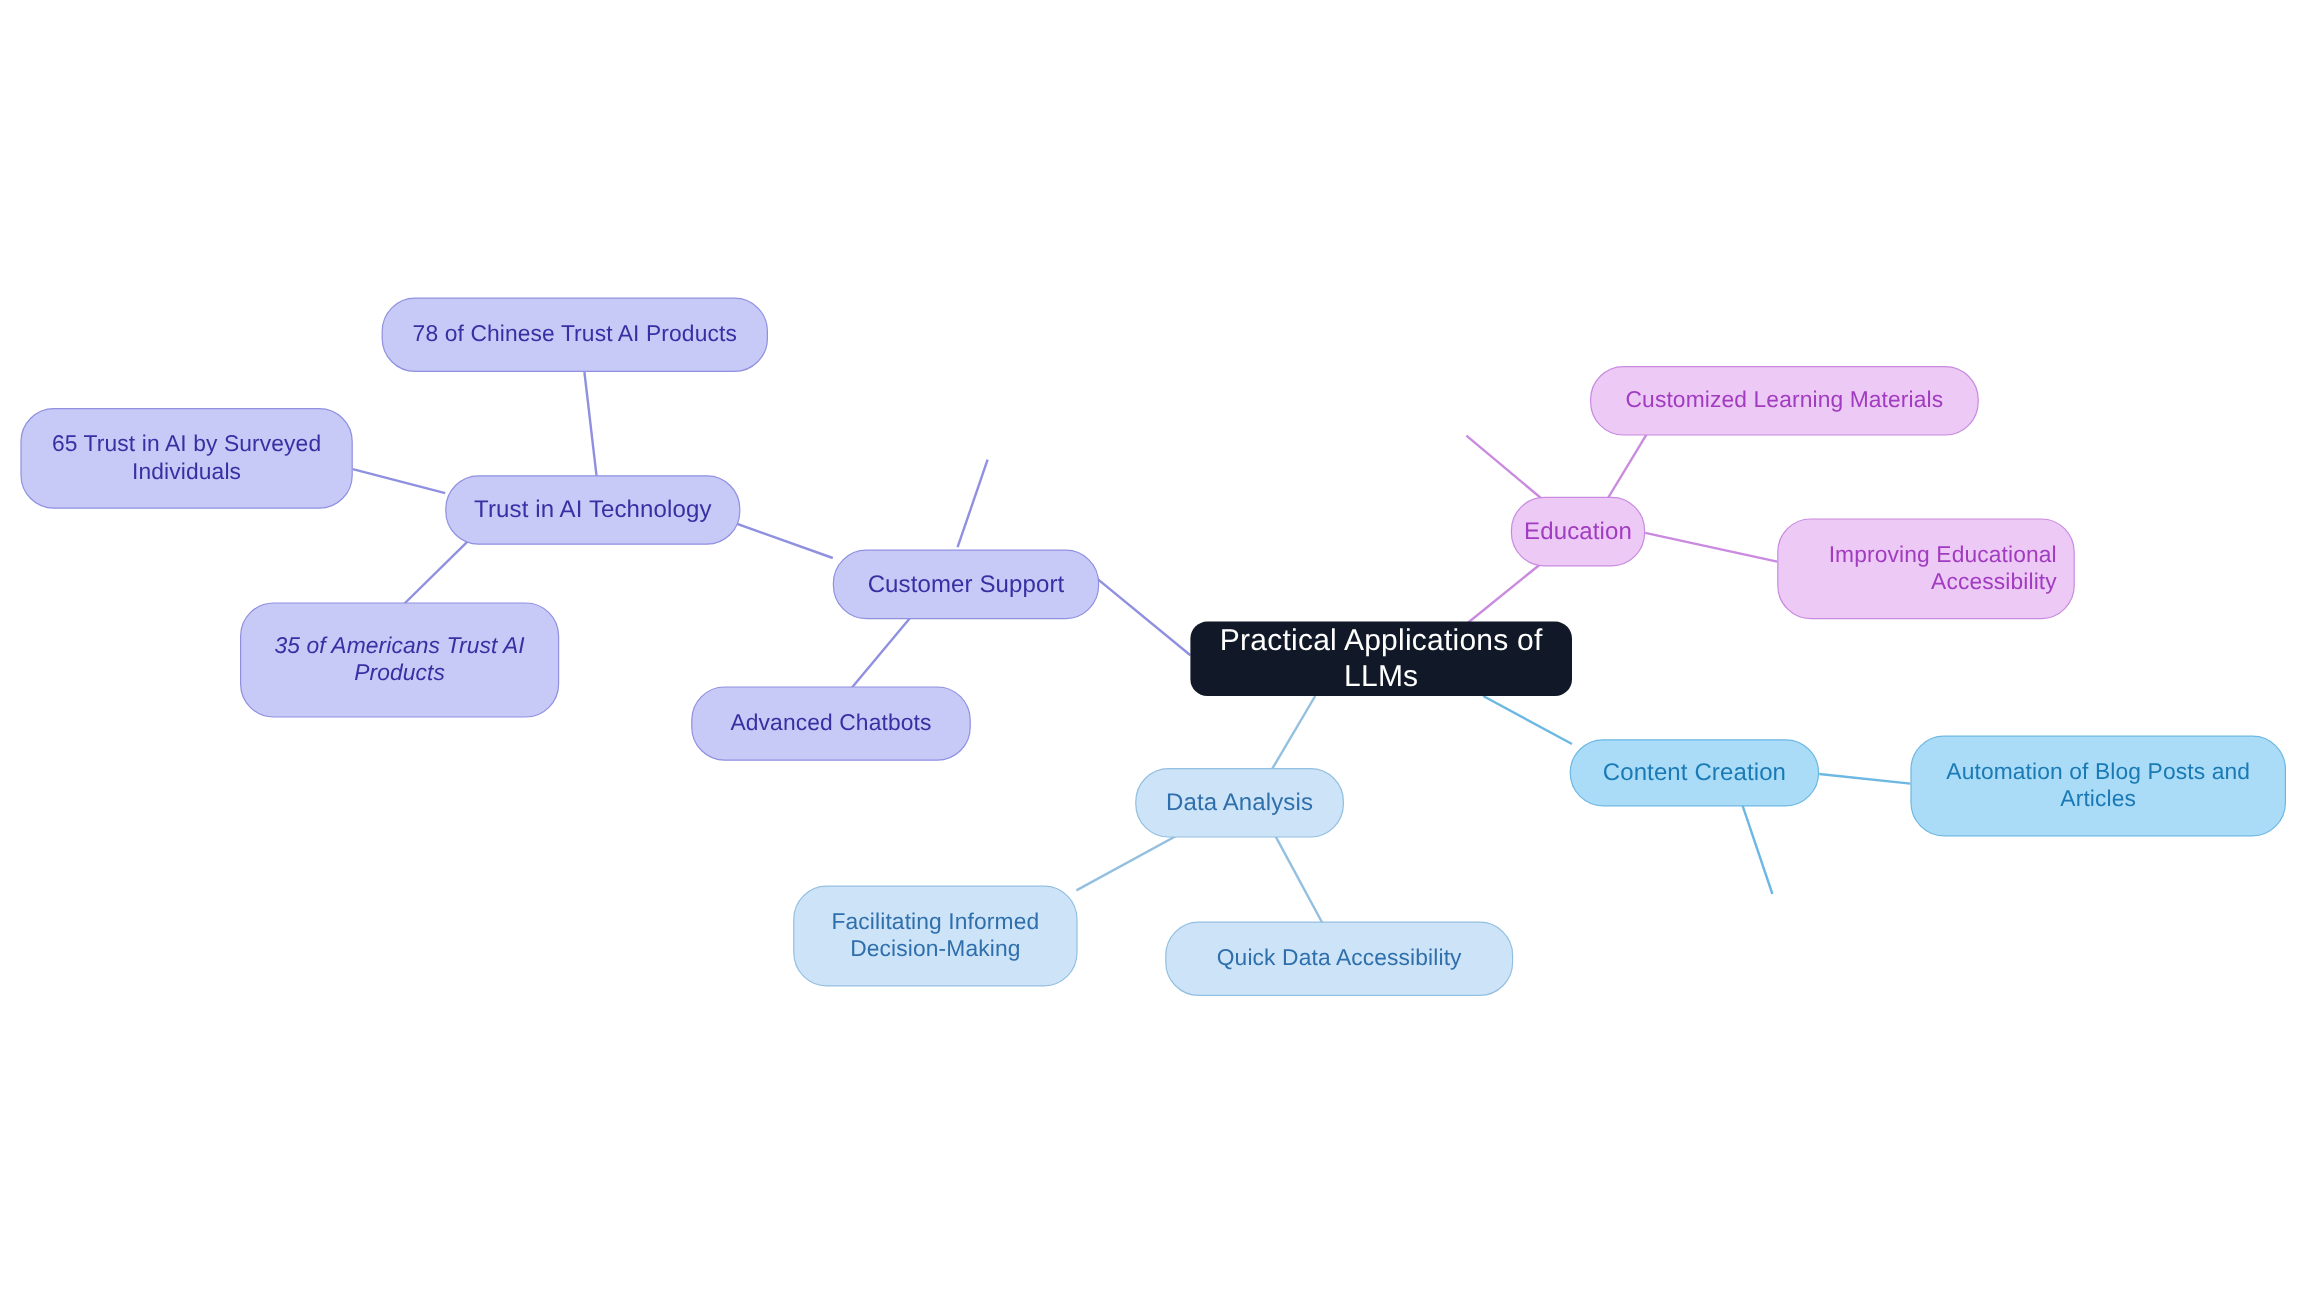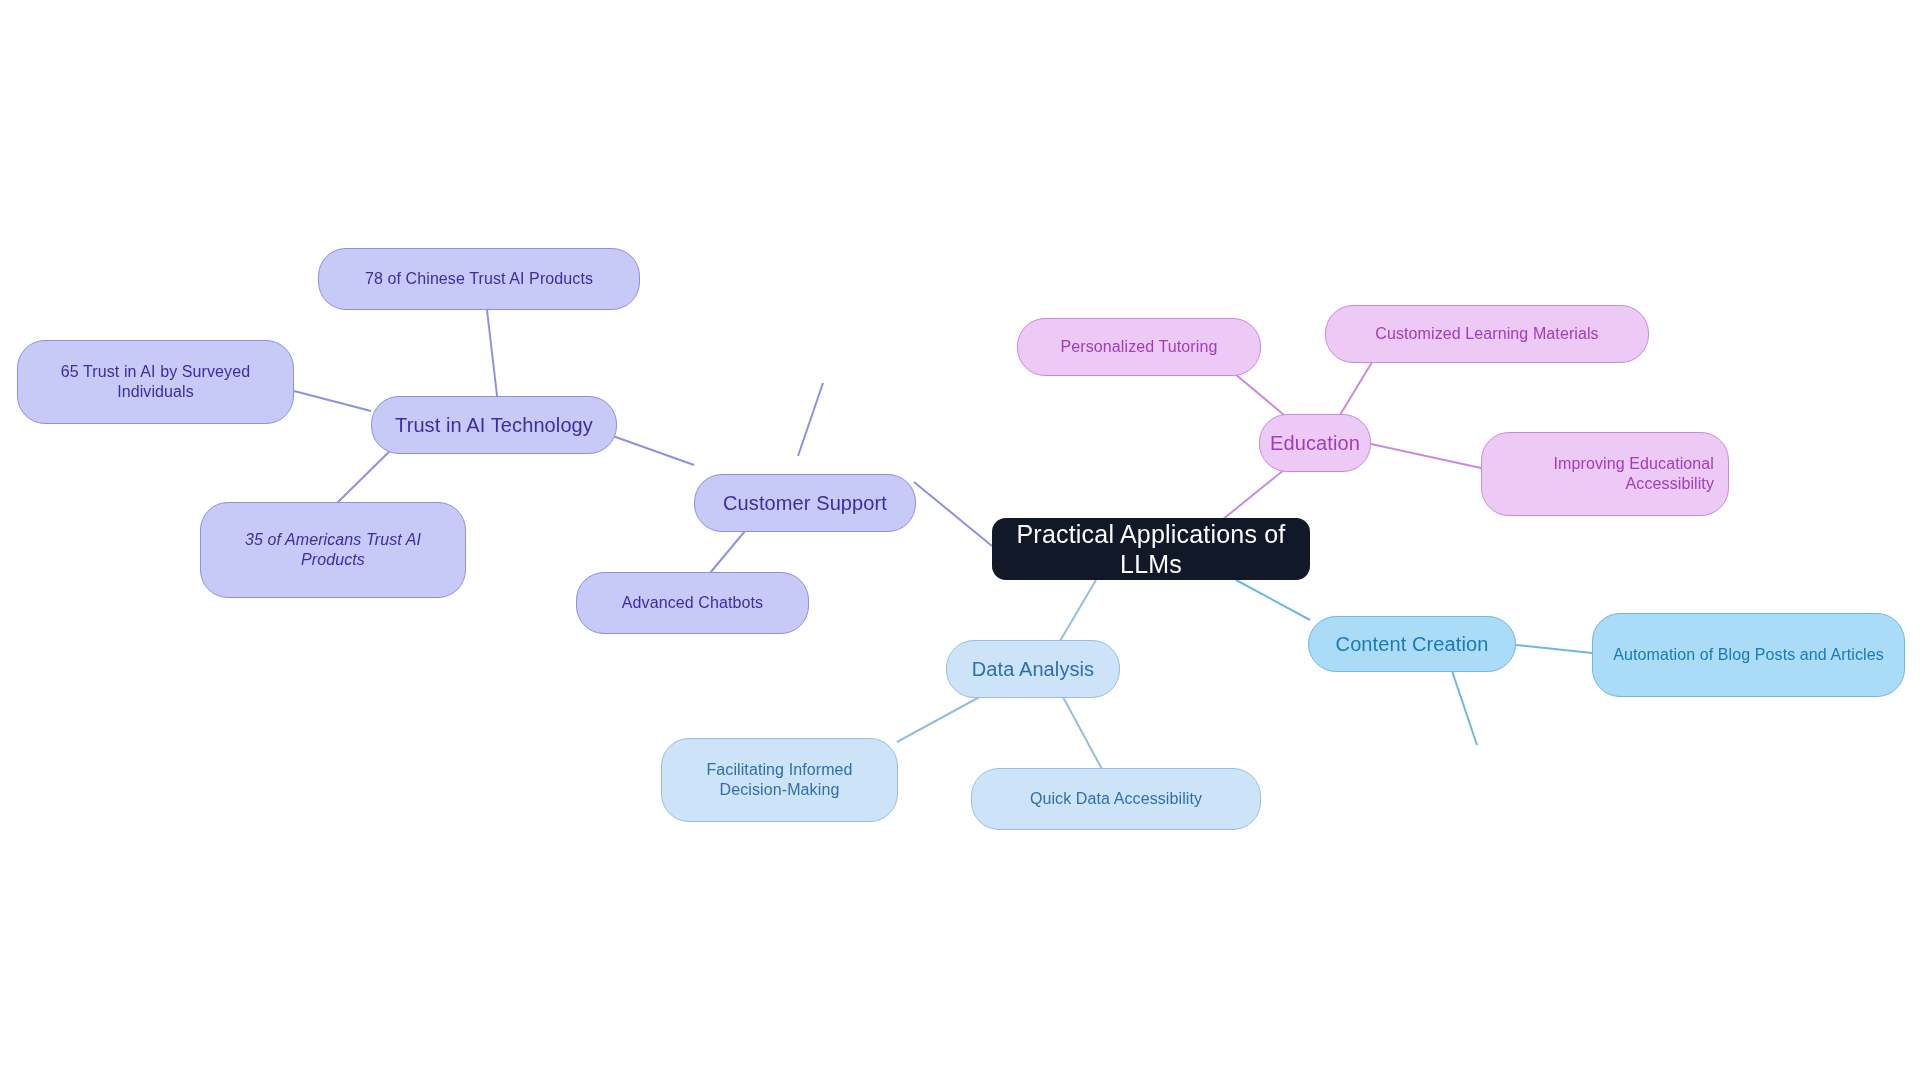--- a/index.html
+++ b/index.html
@@ -44,21 +44,21 @@
   .node.root {
     border-radius: 14px;
     border-width: 0;
     font-size: 25px;
     letter-spacing: 0.2px;
   }
   .node.branch {
     font-size: 20px;
   }
   .node.leaf {
-    font-size: 16px;
+    font-size: 19px;
   }
 </style>
 </head>
 <body>
 
 <div id="mindmap-canvas">
 
   <svg id="edge-layer" viewBox="0 0 1920 1083" width="1920" height="1083" xmlns="http://www.w3.org/2000/svg">
 
     <path d="M 992 546 L 914 482" stroke="#8f90e0" stroke-width="2" fill="none"></path>
@@ -96,36 +96,33 @@
   </div>
 
   <div class="node leaf" style="left:17px; top:340px; width:277px; height:84px; background:#c7c9f7; border-color:#8f90e0; color:#3730a3;">
     <span>65 Trust in AI by Surveyed Individuals</span>
   </div>
 
   <div class="node leaf" style="left:200px; top:502px; width:266px; height:96px; background:#c7c9f7; border-color:#8f90e0; color:#3730a3;font-style:italic;">
     <span>35 of Americans Trust AI Products</span>
   </div>
 
-  <div class="node branch" style="left:694px; top:458px; width:222px; height:58px; background:#c7c9f7; border-color:#8f90e0; color:#3730a3;margin-top:16px;">
+  <div class="node branch" style="left:694px; top:458px; width:222px; height:58px; background:#c7c9f7; border-color:#8f90e0; color:#3730a3;">
     <span>Customer Support</span>
   </div>
 
 
   <div class="node leaf" style="left:576px; top:572px; width:233px; height:62px; background:#c7c9f7; border-color:#8f90e0; color:#3730a3;">
     <span>Advanced Chatbots</span>
   </div>
 
   <div class="node branch" style="left:1259px; top:414px; width:112px; height:58px; background:#edc9f5; border-color:#c98ae0; color:#a13cc0;">
     <span>Education</span>
   </div>
 
-  <div class="node leaf" style="left:1017px; top:318px; width:244px; height:58px; background:#edc9f5; border-color:#c98ae0; color:#a13cc0;">
-    <span>Personalized Tutoring</span>
-  </div>
 
   <div class="node leaf" style="left:1325px; top:305px; width:324px; height:58px; background:#edc9f5; border-color:#c98ae0; color:#a13cc0;">
     <span>Customized Learning Materials</span>
   </div>
 
   <div class="node leaf" style="left:1481px; top:432px; width:248px; height:84px; background:#edc9f5; border-color:#c98ae0; color:#a13cc0;text-align:right;">
     <span>Improving Educational Accessibility</span>
   </div>
 
   <div class="node branch" style="left:1308px; top:616px; width:208px; height:56px; background:#aadcf8; border-color:#6cb8e3; color:#1a7ab5;">

